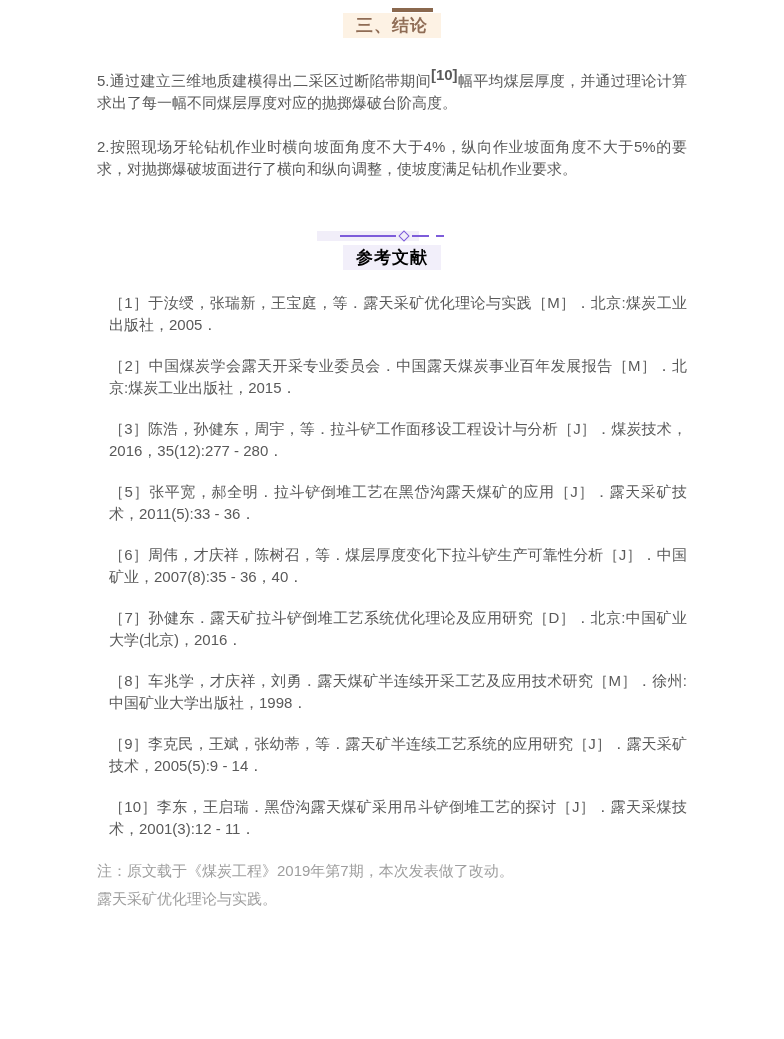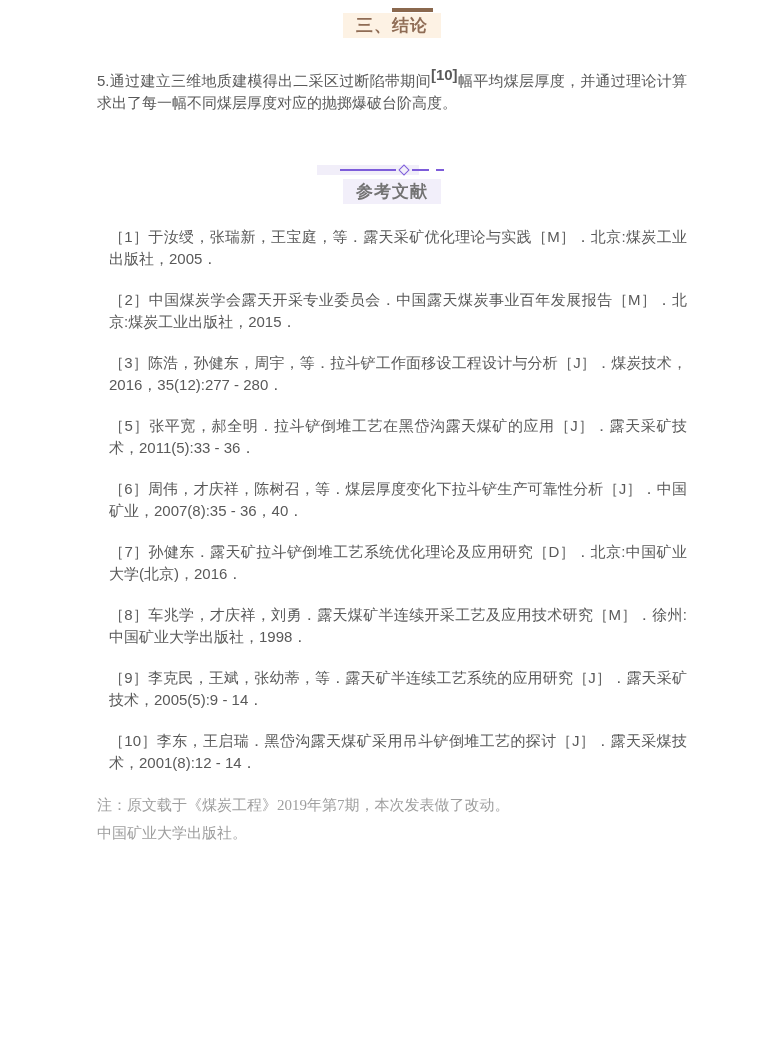--- a/index.html
+++ b/index.html
@@ -43,21 +43,21 @@
   .section-heading.brown .accent-bar {
     position: absolute;
     top: -5px;
     right: 8px;
     width: 41px;
     height: 4px;
     background: #8A684E;
   }
   .section-heading.purple {
     background: #F2EFFA;
-    color: #737373;
+    color: #000000;
   }
 
   
   .para {
     margin: 0 0 22px 0;
     line-height: 22px;
     text-align: justify;
   }
   .para sup {
     font-weight: bold;
@@ -102,41 +102,42 @@
   .heading-wrap.references { margin-bottom: 22px; }
 
   
   .ref {
     margin: 0 0 19px 12px;
     line-height: 22px;
     text-align: justify;
   }
 
   
-  .notes { margin-top: 10px; font-family: Liberation Serif, serif; }
+  .notes { margin-top: 10px; }
   .note {
     margin: 0 0 4px 0;
     line-height: 24px;
     color: #9E9E9E;
   }
 </style>
 </head>
 <body>
 
 <div class="article">
 
   <div class="heading-wrap conclusion">
     <div class="section-heading brown">
       <span class="accent-bar"></span>
       <span>三、结论</span>
     </div>
   </div>
 
   <p class="para"><span>5.通过建立三维地质建模得出二采区过断陷带期间</span><sup>[10]</sup><span>幅平均煤层厚度，并通过理论计算求出了每一幅不同煤层厚度对应的抛掷爆破台阶高度。</span></p>
 
+  <p class="para">2.按照现场牙轮钻机作业时横向坡面角度不大于4%，纵向作业坡面角度不大于5%的要求，对抛掷爆破坡面进行了横向和纵向调整，使坡度满足钻机作业要求。</p>
 
 
   <div class="divider">
     <span class="strip-bg"></span>
     <span class="seg long"></span>
     <span class="diamond"></span>
     <span class="seg med"></span>
     <span class="seg dash"></span>
   </div>
 
@@ -148,21 +149,21 @@
 
   <div>
     <p class="ref">［1］于汝绶，张瑞新，王宝庭，等．露天采矿优化理论与实践［M］．北京:煤炭工业出版社，2005．</p>
     <p class="ref">［2］中国煤炭学会露天开采专业委员会．中国露天煤炭事业百年发展报告［M］．北京:煤炭工业出版社，2015．</p>
     <p class="ref">［3］陈浩，孙健东，周宇，等．拉斗铲工作面移设工程设计与分析［J］．煤炭技术，2016，35(12):277 - 280．</p>
     <p class="ref">［5］张平宽，郝全明．拉斗铲倒堆工艺在黑岱沟露天煤矿的应用［J］．露天采矿技术，2011(5):33 - 36．</p>
     <p class="ref">［6］周伟，才庆祥，陈树召，等．煤层厚度变化下拉斗铲生产可靠性分析［J］．中国矿业，2007(8):35 - 36，40．</p>
     <p class="ref">［7］孙健东．露天矿拉斗铲倒堆工艺系统优化理论及应用研究［D］．北京:中国矿业大学(北京)，2016．</p>
     <p class="ref">［8］车兆学，才庆祥，刘勇．露天煤矿半连续开采工艺及应用技术研究［M］．徐州:中国矿业大学出版社，1998．</p>
     <p class="ref">［9］李克民，王斌，张幼蒂，等．露天矿半连续工艺系统的应用研究［J］．露天采矿技术，2005(5):9 - 14．</p>
-    <p class="ref">［10］李东，王启瑞．黑岱沟露天煤矿采用吊斗铲倒堆工艺的探讨［J］．露天采煤技术，2001(8):12 - 14．</p>
+    <p class="ref">［10］李东，王启瑞．黑岱沟露天煤矿采用吊斗铲倒堆工艺的探讨［J］．露天采煤技术，2001(3):12 - 11．</p>
   </div>
 
   <div class="notes">
     <p class="note">注：原文载于《煤炭工程》2019年第7期，本次发表做了改动。</p>
-    <p class="note">中国矿业大学出版社。</p>
+    <p class="note">露天采矿优化理论与实践。</p>
   </div>
 
 </div>
 
 </body></html>

